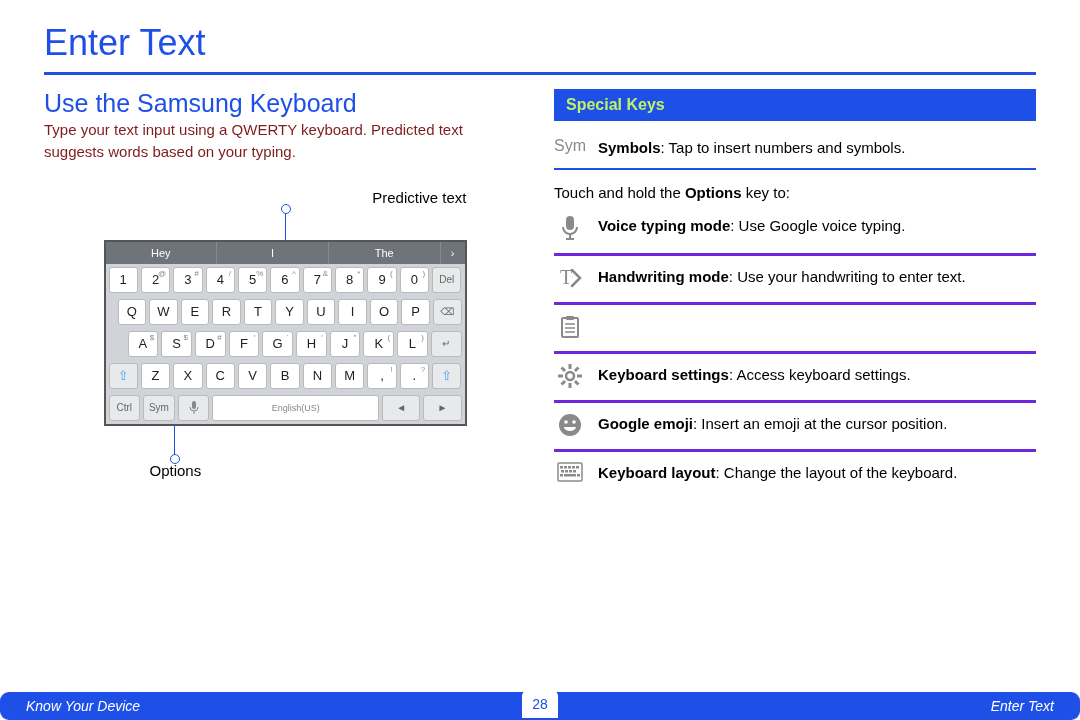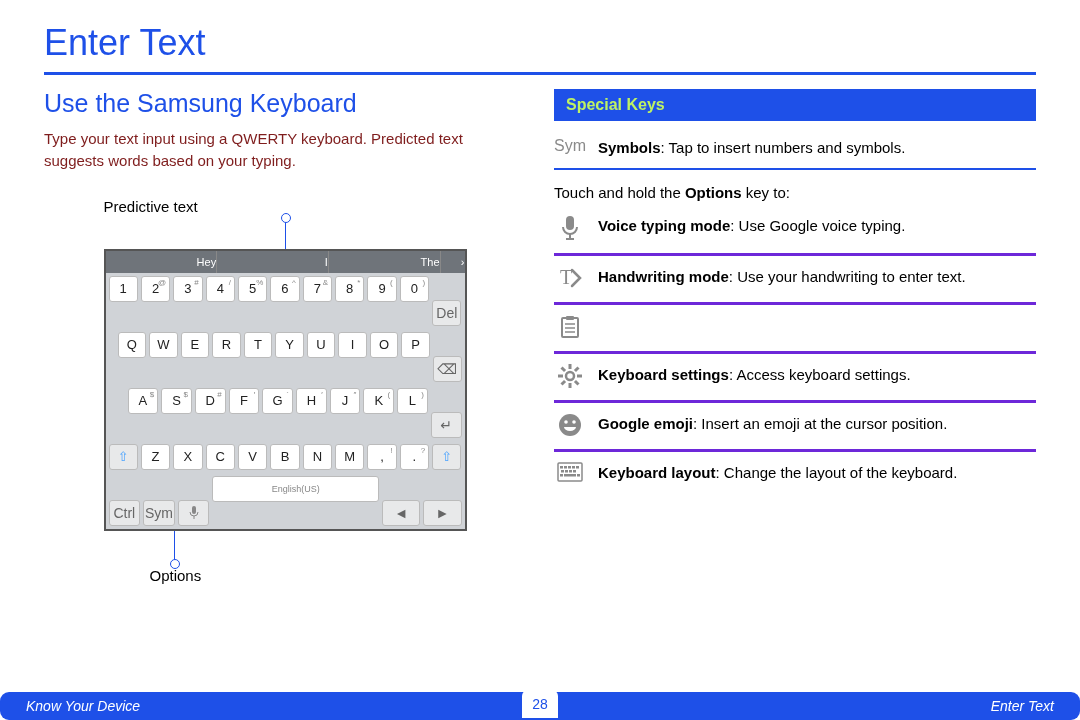--- a/index.html
+++ b/index.html
@@ -31,29 +31,29 @@
     gap: 28px;
   }
   .col {
     flex: 1;
     min-width: 0;
   }
   .subtitle {
     font-size: 25px;
     font-weight: 400;
     color: #1e50e8;
-    margin-bottom: 10px;
+    margin-bottom: 1px;
   }
   .body-text {
     font-size: 15px;
     line-height: 1.45;
     color: #7f1d1d;
   }
   .callout-top {
-    text-align: left;
+    text-align: right;
     font-size: 15px;
     margin-top: 26px;
     margin-bottom: 0;
   }
   .callout-line-top {
     width: 1px;
     height: 32px;
     background: #1e50e8;
     margin: 2px auto 0 auto;
     position: relative;
@@ -99,41 +99,41 @@
     user-select: none;
   }
   .predict-row {
     display: flex;
     background: #6f747a;
     color: #fff;
     font-size: 11px;
   }
   .predict-row .pcell {
     flex:1;
-    text-align:right;
+    text-align:center;
     padding:5px 0;
     border-right:1px solid #888;
   }
   .predict-row .pcell:last-child{border-right:none;flex:0 0 24px;}
   .kb-row { display:flex; padding:3px 3px; gap:3px; }
   .key {
     background:#fff;
     border:1px solid #bbb;
     border-radius:3px;
     flex:1;
     height:26px;
     position:relative;
     font-size:13px;
     display:flex;
     align-items:center;
     justify-content:center;
     color:#222;
   }
   .key .sup{position:absolute;top:1px;right:3px;font-size:8px;color:#888;}
-  .key.small{font-size:14px;color:#666;background:#e8e9ea;margin-top:24px;}
+  .key.small{font-size:10px;color:#666;background:#e8e9ea;}
   .key.shift{background:#e8e9ea;}
   .key.space{flex:5;font-size:9px;color:#888;}
   .row2{padding-left:12px;padding-right:3px;}
   .row3{padding-left:22px;padding-right:3px;}
 
   .blue-header {
     background: #1e50e8;
     color: #bef264;
     font-size: 16px;
     font-weight: bold;

